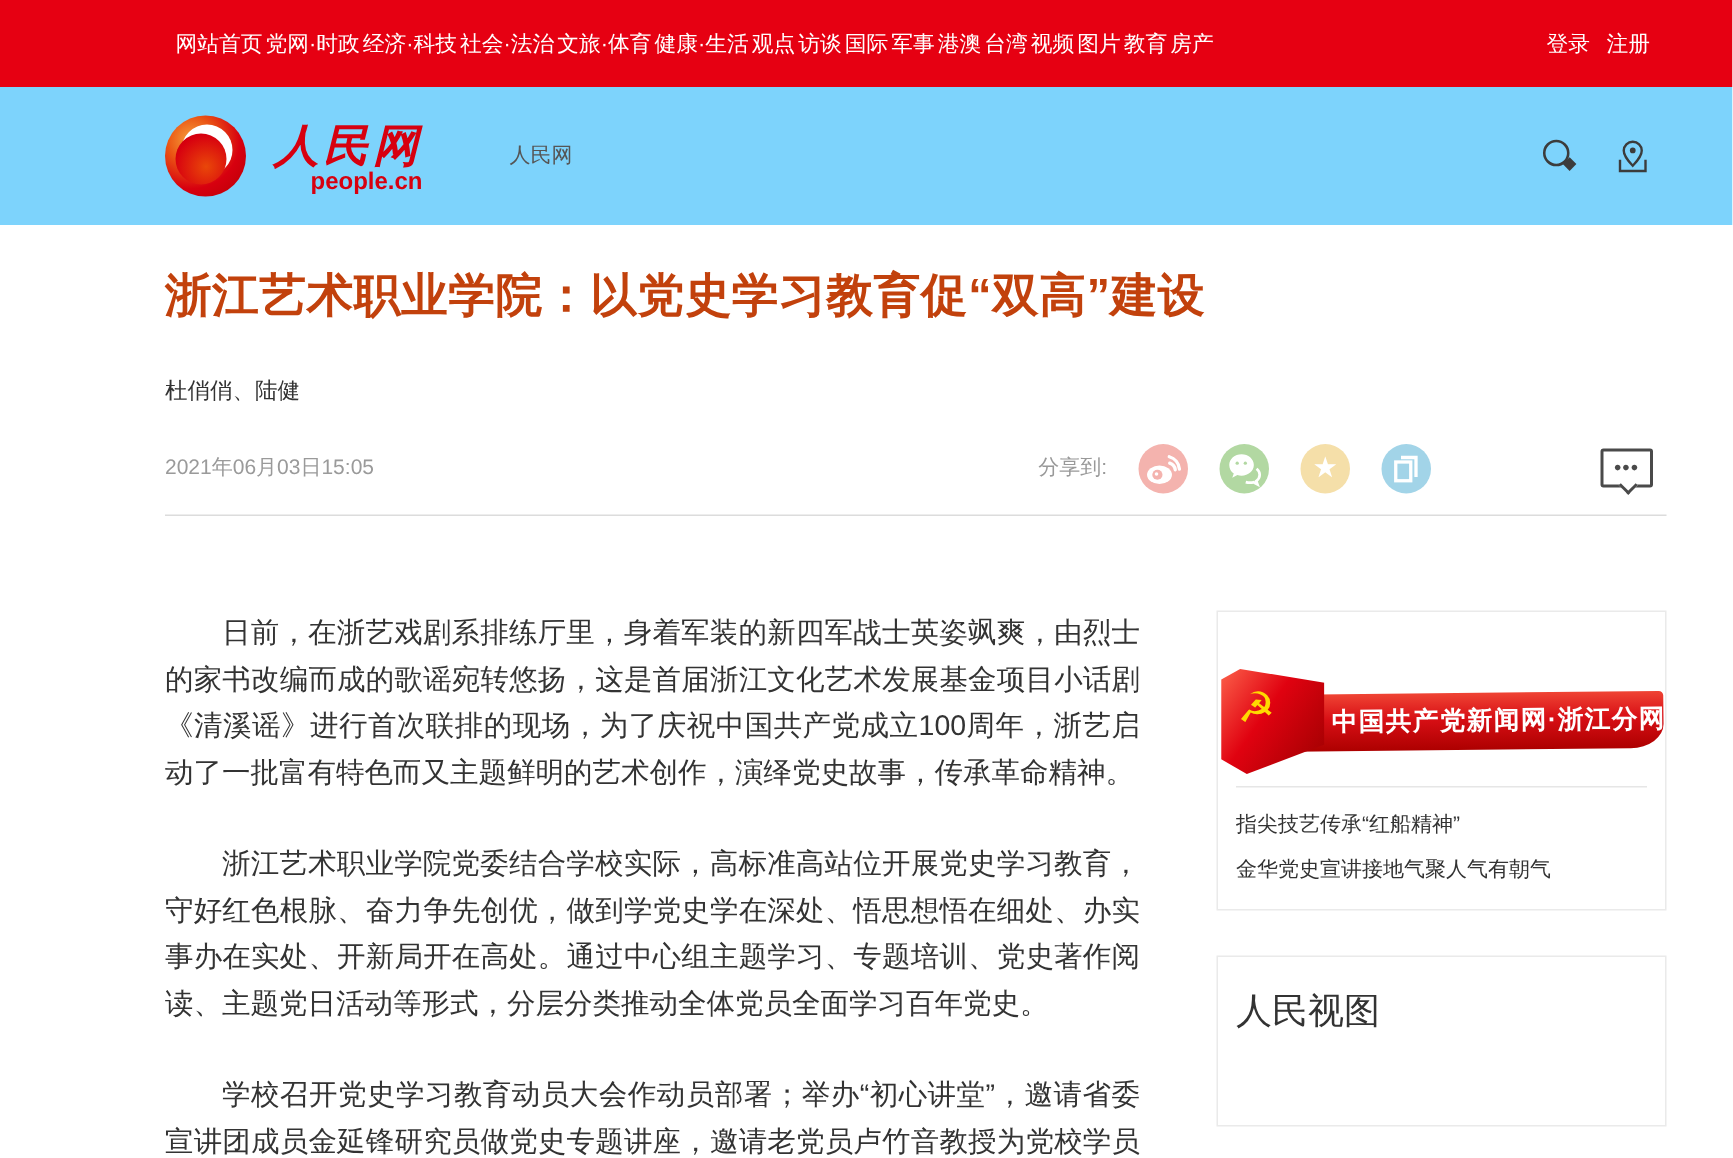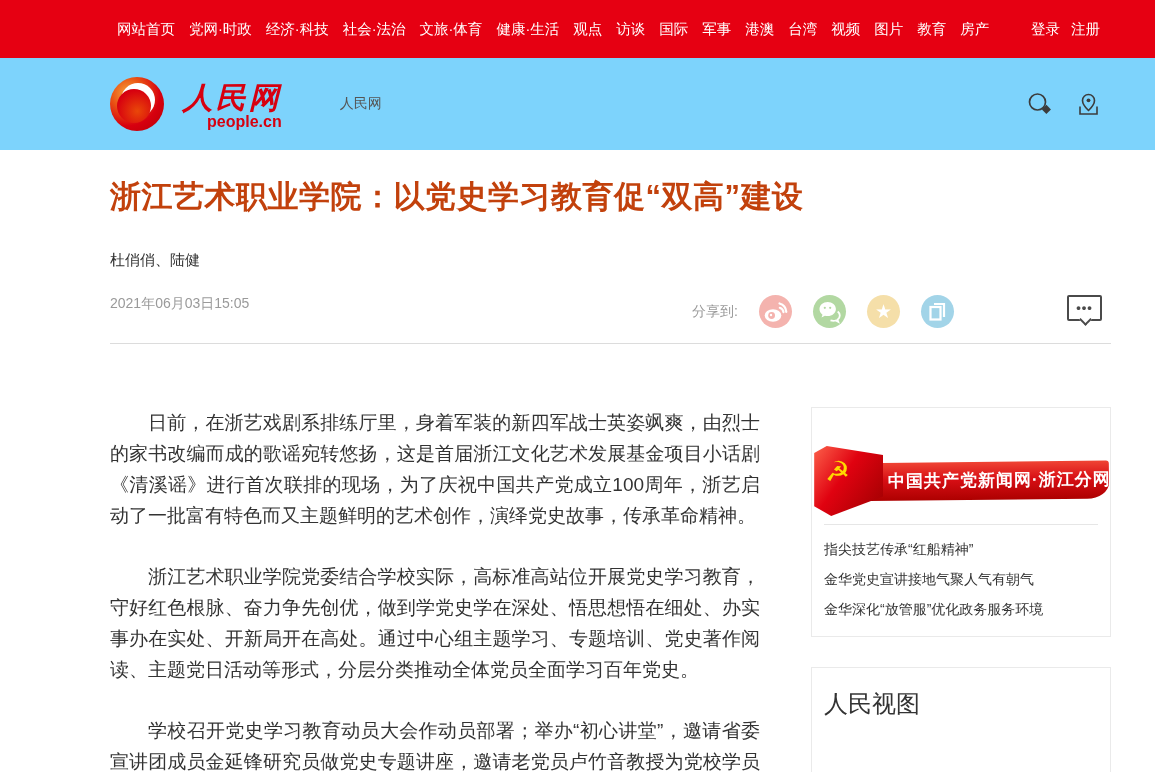--- a/index.html
+++ b/index.html
@@ -2,21 +2,21 @@
 <html><head>
 <meta charset="utf-8">
 <style>
   * { box-sizing: border-box; margin: 0; padding: 0; }
   html, body { width: 1155px; height: 772px; overflow: hidden; background: #fff;
     font-family: "Liberation Sans", sans-serif; }
 
   
   .topbar { height: 58px; background: #e60012; display: flex; align-items: center;
     padding: 0 55px 0 117px; justify-content: space-between; }
-  .topbar-left { display: flex; align-items: center; gap: 14px; }
+  .topbar-left { display: flex; align-items: center; gap: 2px; }
   .topbar-right { display: flex; align-items: center; gap: 11px; }
   .topbar a { color: #fff; font-size: 14.5px; text-decoration: none; white-space: nowrap; cursor: pointer; }
 
   
   .site-header { height: 92px; display: flex; align-items: center;
     padding: 0 53px 0 110px; background: #7dd3fc; }
   .logo-link { display: flex; align-items: flex-end; gap: 7px; cursor: pointer; }
   .logo-mark { width: 54px; height: 54px; border-radius: 50%; position: relative;
     background: radial-gradient(circle at 32% 30%, #f6a13c 0%, #ea5514 30%, #d7000f 62%, #b50005 100%);
     overflow: hidden; align-self: center; }
@@ -30,21 +30,21 @@
   .logo-en { color: #d7000f; font-size: 16px; font-weight: bold; line-height: 18px; margin-left: 36px; }
   .breadcrumb { margin-left: 58px; font-size: 14px; color: #555; text-decoration: none; cursor: pointer; }
   .header-icons { margin-left: auto; display: flex; align-items: center; gap: 22px; }
   .hicon { width: 27px; height: 27px; cursor: pointer; display: block; }
 
   
   .main { margin: 0 44px 0 110px; }
   .article-title { margin-top: 26px; font-size: 31px; font-weight: bold; color: #c2410c;
     letter-spacing: 0.5px; }
   .authors { margin-top: 33px; font-size: 15px; color: #333; }
-  .meta-row { margin-top: 25px; display: flex; align-items: flex-start; height: 34px; }
+  .meta-row { margin-top: 25px; display: flex; align-items: center; height: 34px; }
   .pub-date { font-size: 14px; color: #9a9a9a; }
   .share-group { margin-left: auto; display: flex; align-items: center; gap: 21px; }
   .share-label { font-size: 14px; color: #999; }
   .share-circle { width: 33px; height: 33px; border-radius: 50%; display: flex;
     align-items: center; justify-content: center; cursor: pointer; }
   .sc-weibo { background: #f4b3ae; }
   .sc-wechat { background: #b2d8a2; }
   .sc-qzone { background: #f5dfa9; color: #fff; font-size: 19px; }
   .sc-copy { background: #a2d4e8; }
   .comment-btn { margin-left: 113px; margin-right: 9px; position: relative; width: 35px; height: 26px;
@@ -201,21 +201,20 @@
           </div>
           <div class="flag">
             <span class="flag-emblem">☭</span>
           </div>
         </div>
         <hr class="banner-divider">
         <ul class="side-links">
 
         <li>指尖技艺传承“红船精神”</li>
             <li>金华党史宣讲接地气聚人气有朝气</li>
-            <li>金华深化“放管服”优化政务服务环境</li>
           </ul>
       </div>
 
       <div class="side-box visual-box">
         <h2 class="visual-title">人民视图</h2>
 
       </div>
     </aside>
   </div>
 </div>

